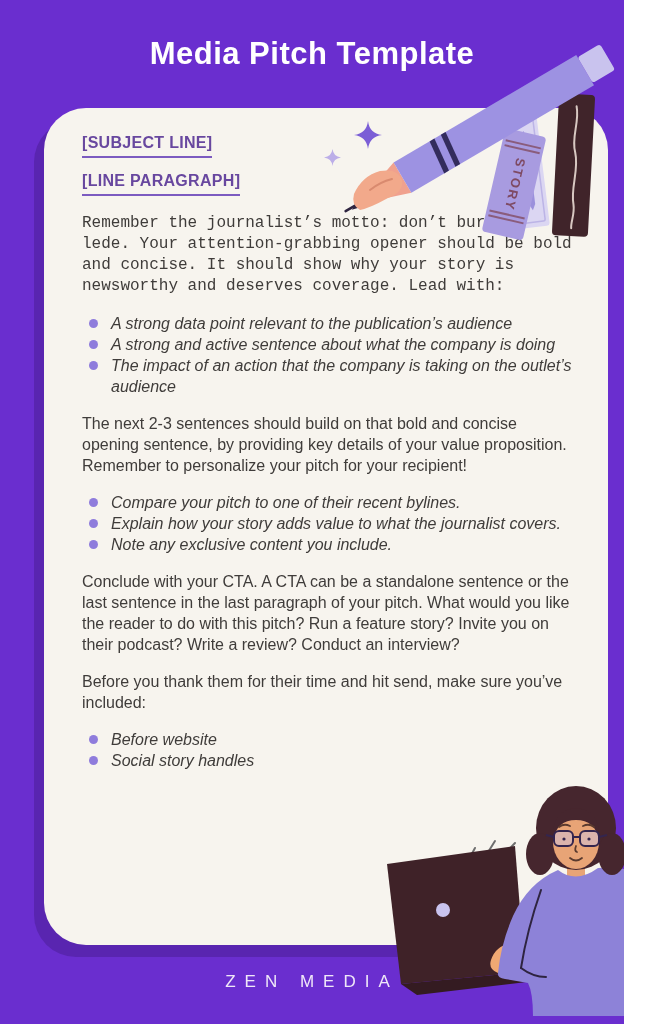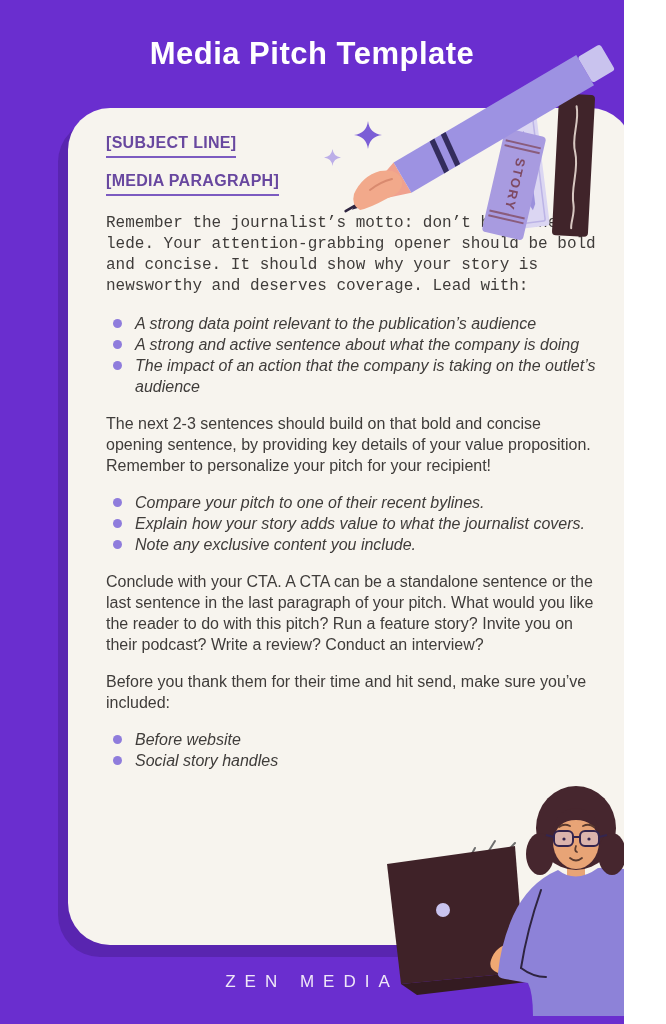--- a/index.html
+++ b/index.html
@@ -11,21 +11,21 @@
     background:#6A2ECF; overflow:hidden;
   }
 
   .title {
     position:absolute; top:36px; left:0; width:100%;
     text-align:center; color:#FFFFFF; font-size:31px; font-weight:700;
     letter-spacing:0.5px; z-index:5;
   }
 
   .card {
-    position:absolute; left:68px; top:108px; width:564px; height:837px;
+    position:absolute; left:44px; top:108px; width:564px; height:837px;
     background:#F7F4EE; border-radius:42px;
     box-shadow:-10px 12px 0 rgba(46,13,97,0.28);
     z-index:1;
   }
   .card-inner { padding:26px 36px 0 38px; }
 
   .card-heading {
     display:block; margin:0 0 14px 0;
   }
   .card-heading span {
@@ -77,21 +77,21 @@
       </svg>
   </span>
 
   <div class="card">
     <div class="card-inner">
 
       <div class="card-heading">
         <span>[SUBJECT LINE]</span>
       </div>
       <div class="card-heading">
-        <span>[MEDIA PARAGRAPH]</span>
+        <span>[LINE PARAGRAPH]</span>
       </div>
 
       <p class="body-text first">Remember the journalist’s motto: don’t bury the lede. Your attention-grabbing opener should be bold and concise. It should show why your story is newsworthy and deserves coverage. Lead with:</p>
 
       <ul class="bullet-list body-text">
         <li>
             <span class="dot"></span>
             <span class="li-text">A strong data point relevant to the publication’s audience</span>
           </li>
         <li>

